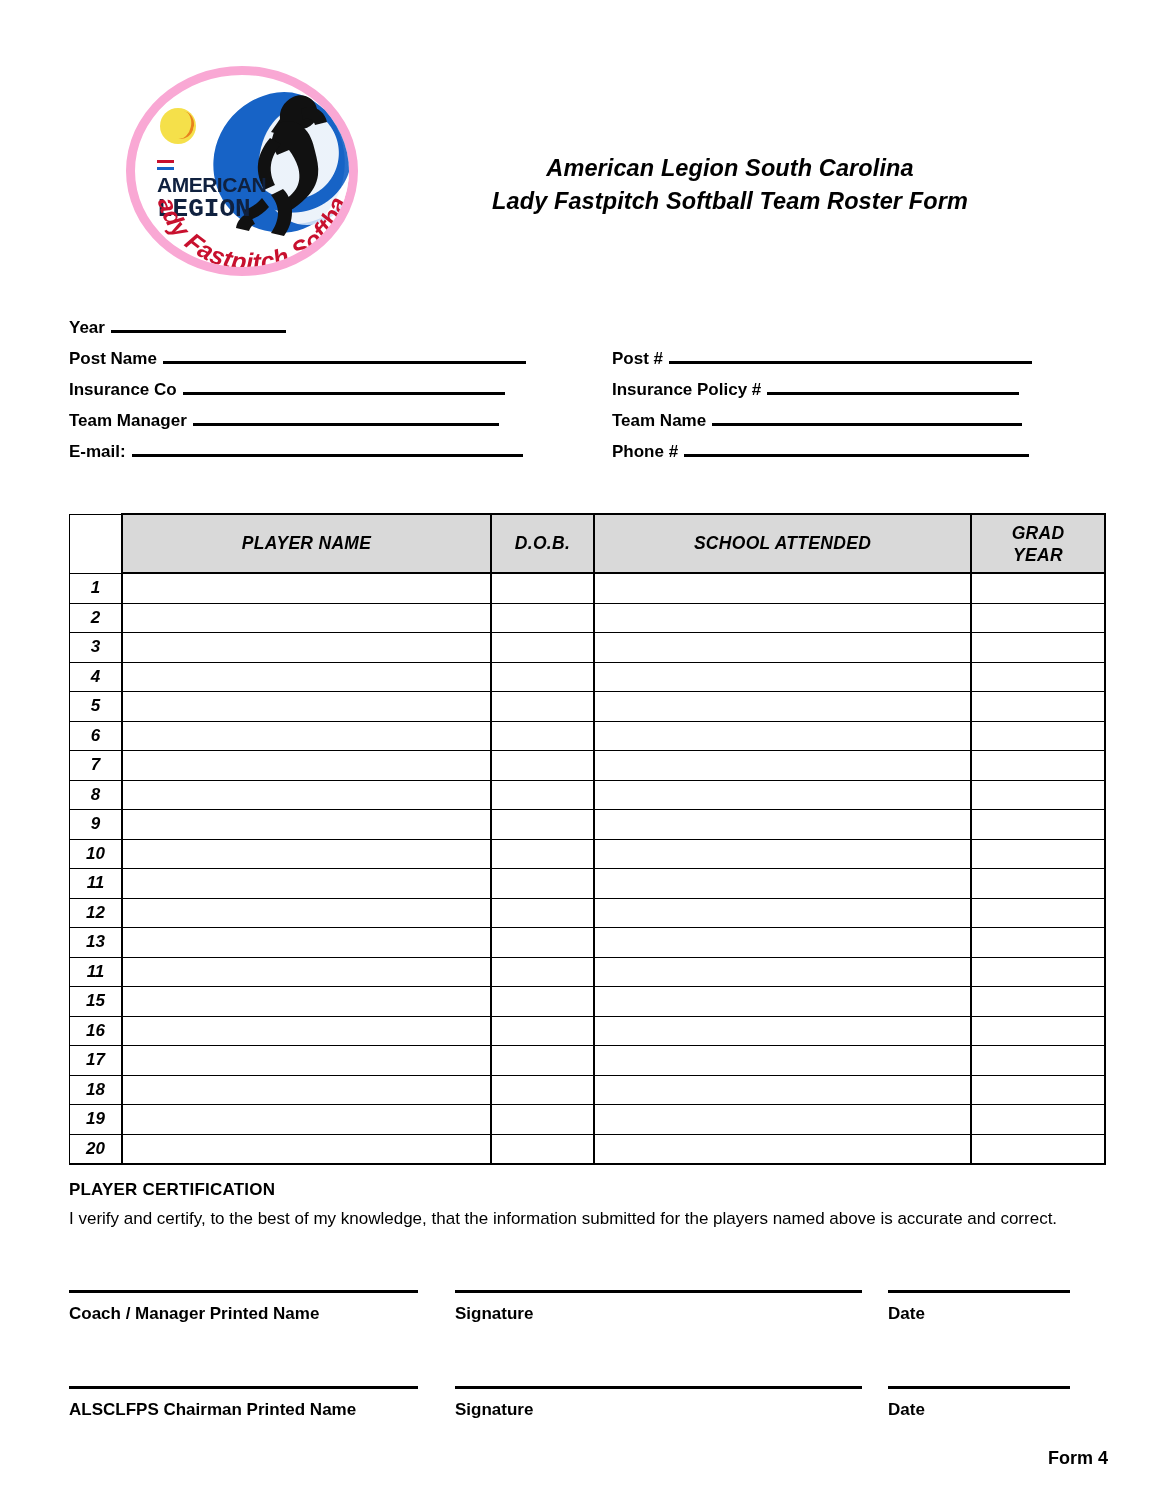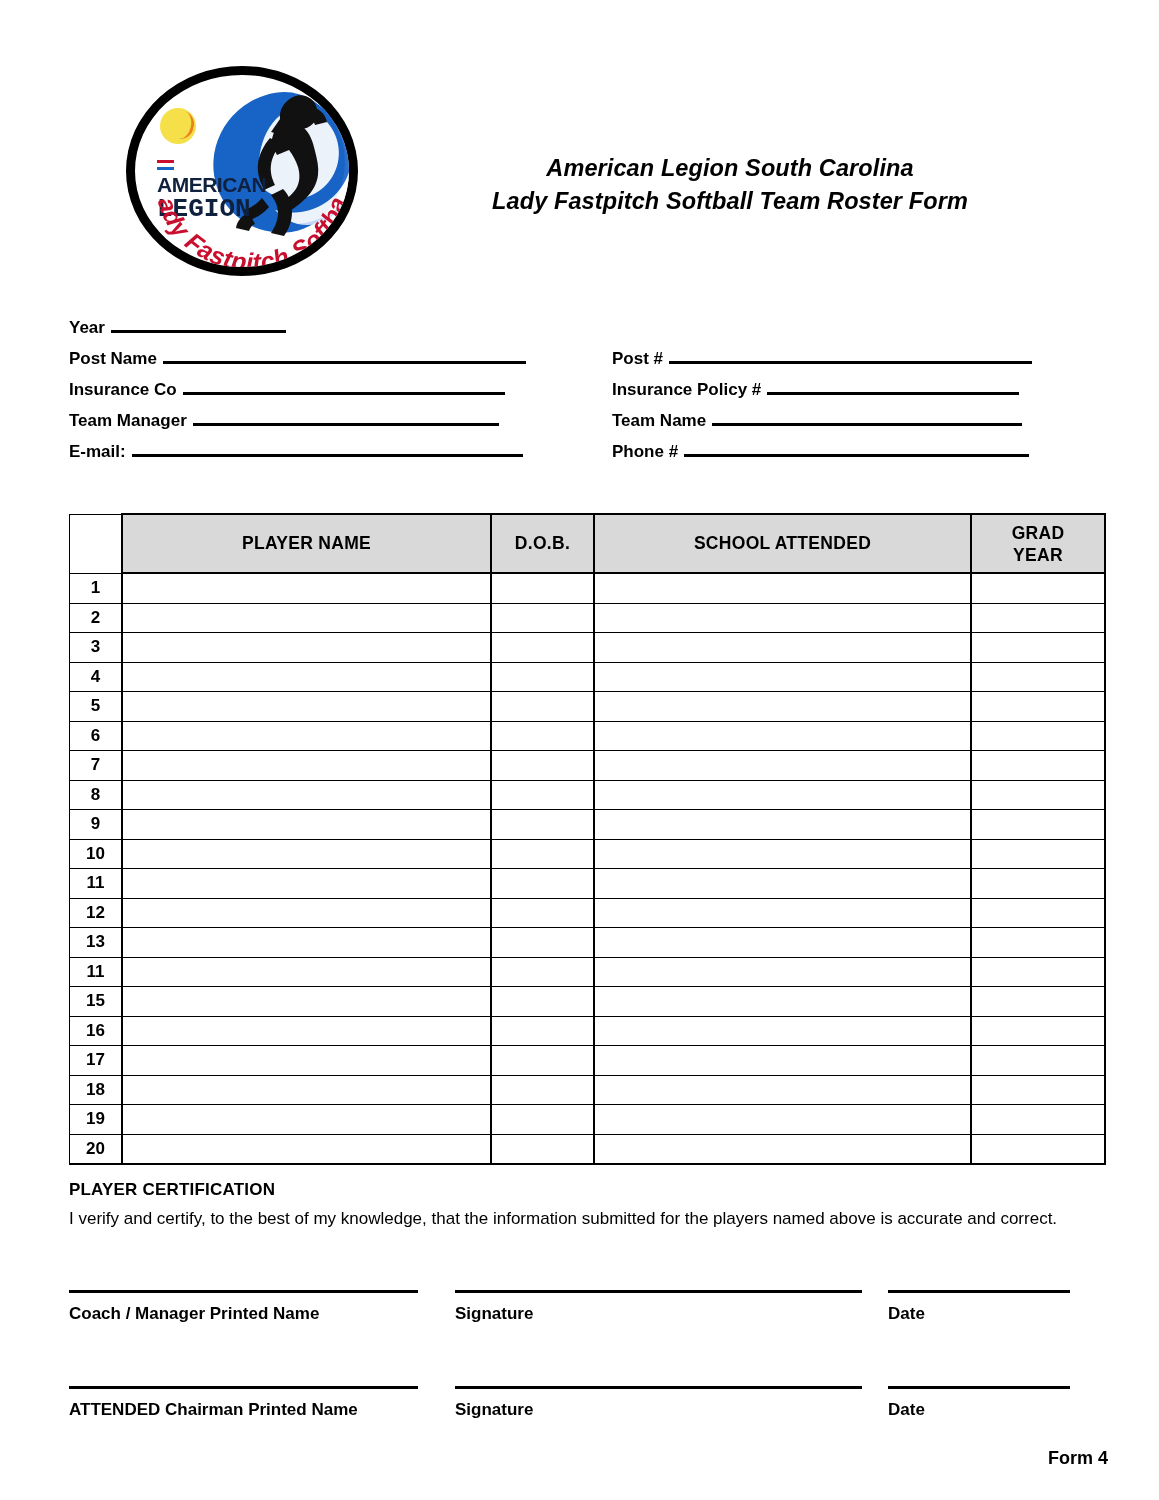--- a/index.html
+++ b/index.html
@@ -32,21 +32,21 @@
     width: 232px;
     height: 210px;
   }
   .logo-oval {
     position: absolute;
     left: 0; top: 0;
     width: 232px;
     height: 210px;
     border-radius: 50%;
     background: #ffffff;
-    border: 9px solid #000000;
+    border: 9px solid #f9a8d4;
     box-sizing: border-box;
     overflow: hidden;
   }
   .logo-swoosh {
     position: absolute;
     left: 78px;
     top: 18px;
     width: 132px;
     height: 140px;
     background: #1763c6;
@@ -174,20 +174,21 @@
   .roster {
     position: absolute;
     left: 69px;
     top: 513px;
     width: 1026px;
   }
   table.roster-table {
     border-collapse: collapse;
     table-layout: fixed;
     width: 1026px;
+    font-style: italic;
   }
   table.roster-table td, table.roster-table th {
     border: 1.6px solid #000000;
     padding: 0;
     margin: 0;
   }
   th.col-num, td.col-num {
     width: 51px;
     border-left: none;
     border-top: none;
@@ -545,21 +546,21 @@
     </div>
     <div class="sig-cell" style="left:888px; width:182px;">
       <div class="sig-line"></div>
       <div class="sig-label">Date</div>
     </div>
   </div>
 
   <div class="sig-row" style="top:96px;">
     <div class="sig-cell" style="left:69px; width:349px;">
       <div class="sig-line"></div>
-      <div class="sig-label">ATTENDED Chairman Printed Name</div>
+      <div class="sig-label">ALSCLFPS Chairman Printed Name</div>
     </div>
     <div class="sig-cell" style="left:455px; width:407px;">
       <div class="sig-line"></div>
       <div class="sig-label">Signature</div>
     </div>
     <div class="sig-cell" style="left:888px; width:182px;">
       <div class="sig-line"></div>
       <div class="sig-label">Date</div>
     </div>
   </div>

